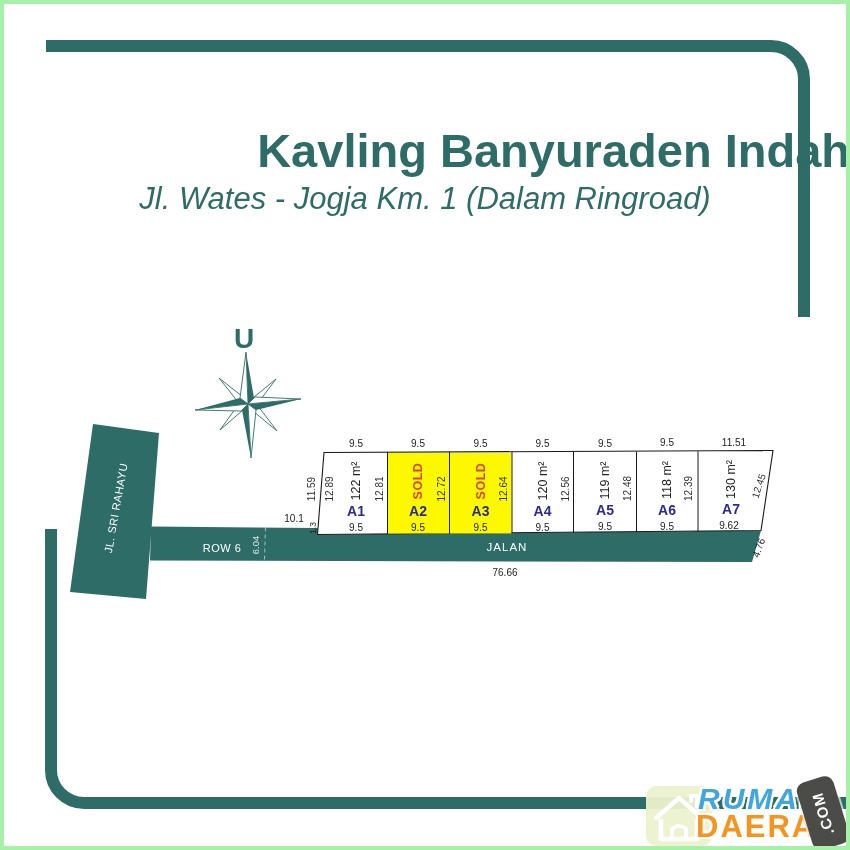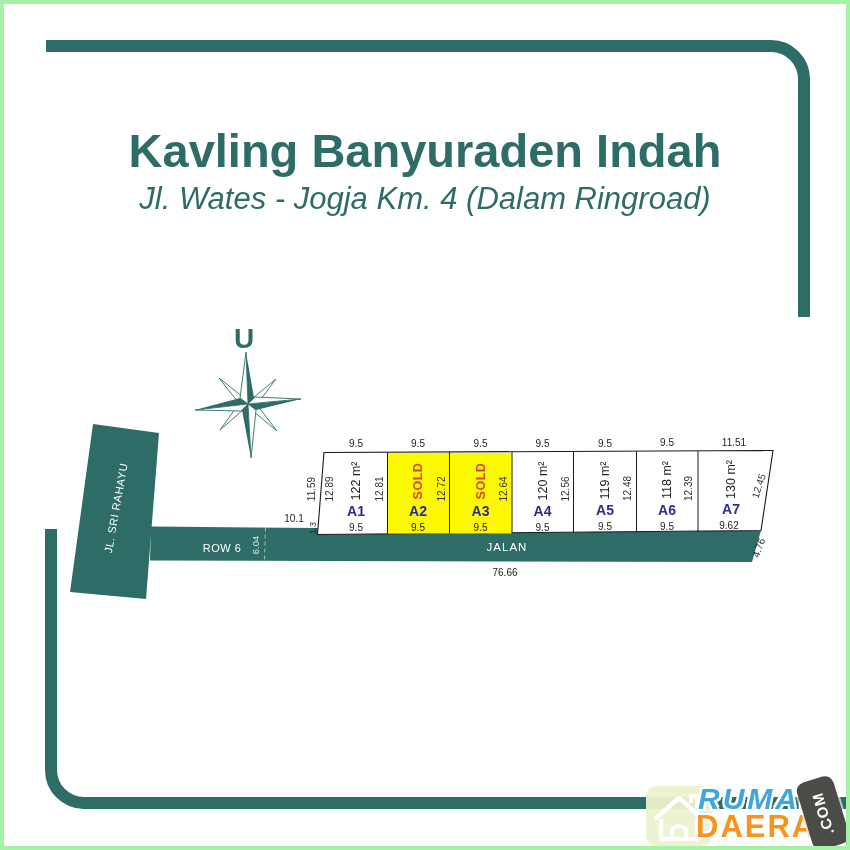--- a/index.html
+++ b/index.html
@@ -7,21 +7,21 @@
     width:850px; height:850px; position:relative; overflow:hidden;
     background:#ffffff;
     font-family:"Liberation Sans", sans-serif;
   }
   .edge-border {
     position:absolute; inset:0; border:4px solid #A7F0A7;
     z-index:40; pointer-events:none;
   }
   .title {
     position:absolute; top:123px; left:0; width:100%;
-    text-align:center; font-size:47px; font-weight:bold;
+    text-align:right; font-size:47px; font-weight:bold;
     color:#2E6C67; letter-spacing:0px; z-index:5;
   }
   .subtitle {
     position:absolute; top:181px; left:0; width:100%;
     text-align:center; font-size:31px; font-style:italic;
     color:#2E6C67; z-index:5;
   }
   svg.plan { position:absolute; left:0; top:0; z-index:1; }
   svg.plan text { font-family:"Liberation Sans", sans-serif; }
   .frame-stroke { fill:none; stroke:#2E6C67; stroke-width:12; }
@@ -72,21 +72,21 @@
     color:#ffffff; font-weight:bold; font-size:15px; letter-spacing:1px;
     white-space:nowrap;
   }
 </style>
 </head>
 <body>
 
 <div class="edge-border"></div>
 
 <div class="title">Kavling Banyuraden Indah</div>
-<div class="subtitle">Jl. Wates - Jogja Km. 4 (Dalam Ringroad)</div>
+<div class="subtitle">Jl. Wates - Jogja Km. 1 (Dalam Ringroad)</div>
 
 <svg class="plan" width="850" height="850" viewBox="0 0 850 850">
 
   <path class="frame-stroke" d="M 46 46 H 771 A 33 33 0 0 1 804 79 V 317"></path>
   <path class="frame-stroke" d="M 51 529 V 770 A 33 33 0 0 0 84 803 H 850"></path>
 
   <g>
     <text class="north-letter" x="244" y="348" text-anchor="middle">U</text>
 
     <polygon class="compass-light" points="276,379 253,398 258,403"></polygon>

